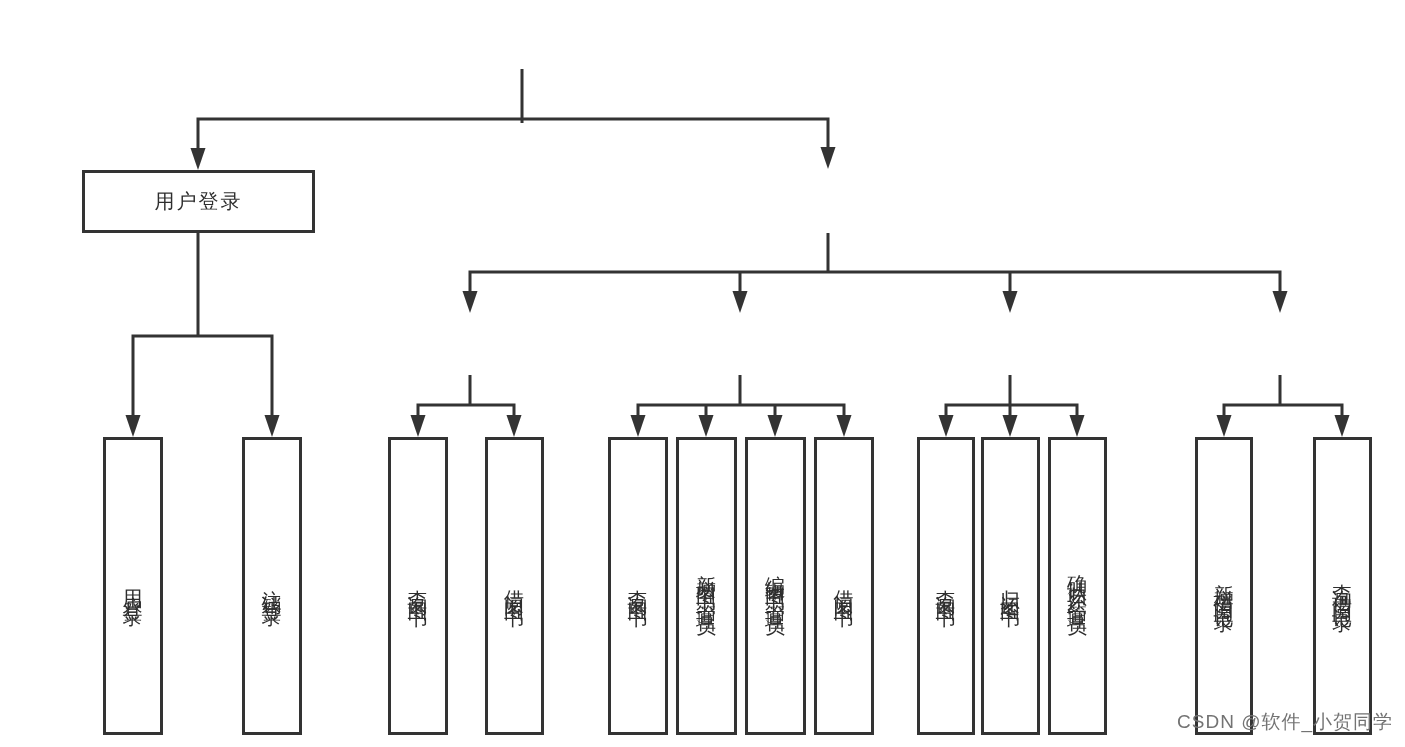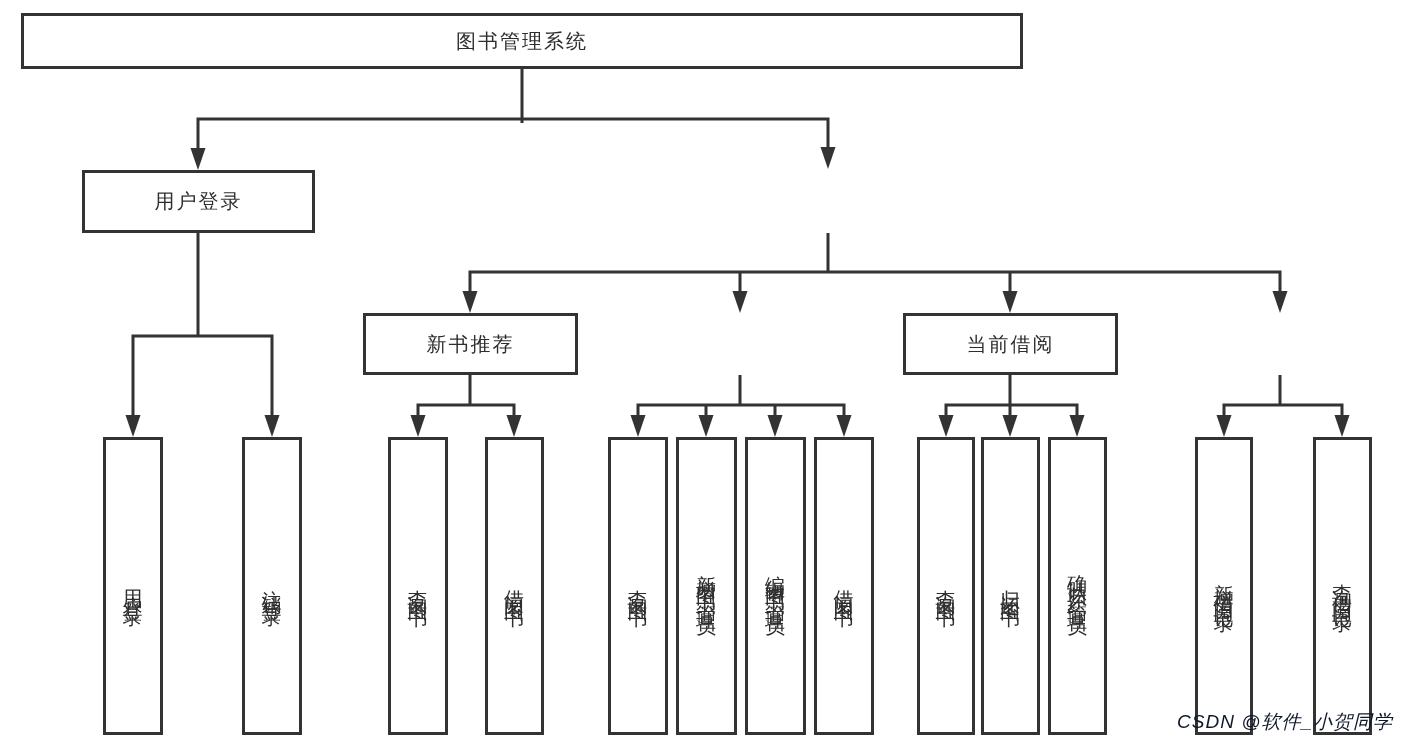--- a/index.html
+++ b/index.html
@@ -14,21 +14,21 @@
     display:flex; align-items:center; justify-content:center;
     color:#2e2e2e; z-index:2;
   }
   .h-label { font-size:20px; letter-spacing:2px; white-space:nowrap; }
   .v-label {
     writing-mode:vertical-rl; text-orientation:mixed;
     font-size:20px; letter-spacing:6px; line-height:1; white-space:nowrap;
   }
   .watermark {
     position:absolute; right:12px; bottom:12px; z-index:3;
-    color:#0f172a; font-size:19px; letter-spacing:1px; white-space:nowrap;font-style:italic;
+    color:#737373; font-size:19px; letter-spacing:1px; white-space:nowrap;
   }
 </style>
 </head>
 <body>
 
 <div class="canvas">
 
   <svg class="connectors" width="1405" height="747" viewBox="0 0 1405 747" aria-hidden="true">
     <path fill="none" stroke="#333333" stroke-width="3" d="M522 69 V123
          M198 158 V119 H828 V157
@@ -65,34 +65,25 @@
       <polygon points="767.5,415 782.5,415 775,437"></polygon>
       <polygon points="836.5,415 851.5,415 844,437"></polygon>
       <polygon points="938.5,415 953.5,415 946,437"></polygon>
       <polygon points="1002.5,415 1017.5,415 1010,437"></polygon>
       <polygon points="1069.5,415 1084.5,415 1077,437"></polygon>
       <polygon points="1216.5,415 1231.5,415 1224,437"></polygon>
       <polygon points="1334.5,415 1349.5,415 1342,437"></polygon>
     </g>
   </svg>
 
-  <div class="node" style="left:21px;top:13px;width:1002px;height:56px">
-    <span class="h-label">图书管理系统</span>
-  </div>
 
   <div class="node" style="left:82px;top:170px;width:233px;height:63px">
     <span class="h-label">用户登录</span>
   </div>
 
-  <div class="node" style="left:363px;top:313px;width:215px;height:62px">
-    <span class="h-label">新书推荐</span>
-  </div>
-  <div class="node" style="left:903px;top:313px;width:215px;height:62px">
-    <span class="h-label">当前借阅</span>
-  </div>
 
   <div class="node" style="left:103px;top:437px;width:60px;height:298px">
     <span class="v-label">用户登录</span>
   </div>
   <div class="node" style="left:242px;top:437px;width:60px;height:298px">
     <span class="v-label">注销登录</span>
   </div>
 
   <div class="node" style="left:388px;top:437px;width:60px;height:298px">
     <span class="v-label">查询图书</span>

